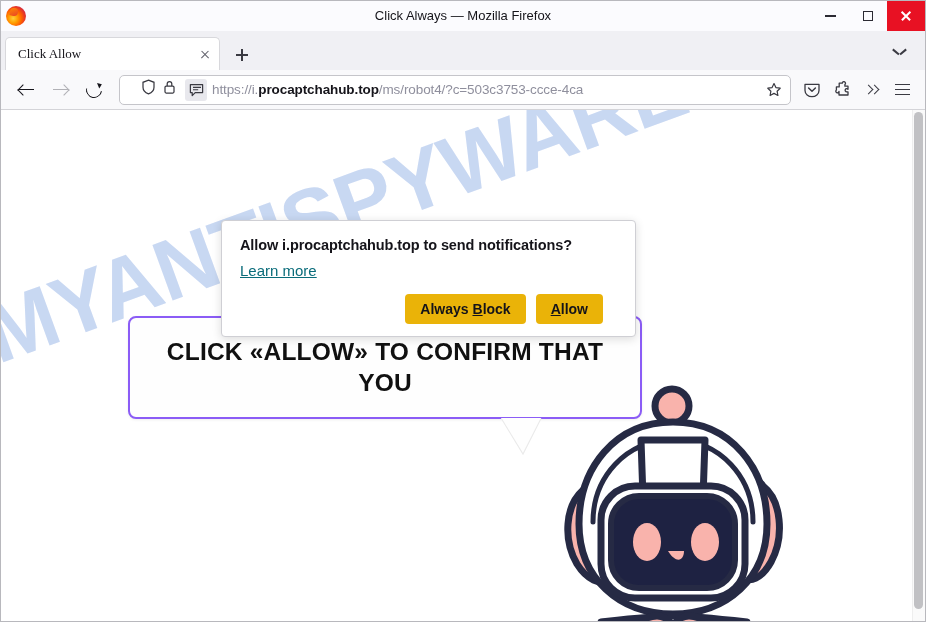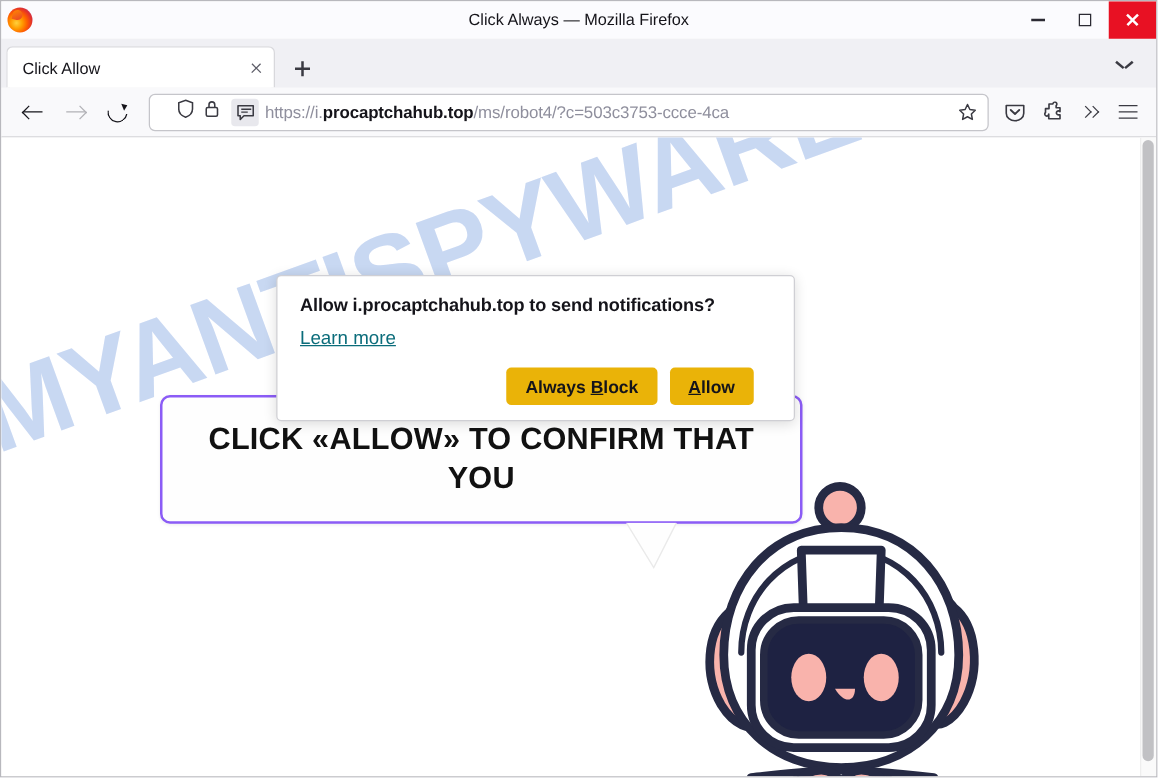--- a/index.html
+++ b/index.html
@@ -69,20 +69,21 @@
     padding:0 4px; position:relative;
   }
   .tab {
     display:flex; align-items:center;
     height:33px; width:215px;
     background:#fff;
     border:1px solid #d8d8dc; border-bottom:none;
     border-radius:5px 5px 0 0;
     padding:0 4px 0 12px;
     margin-bottom:0;
+    font-family:Liberation Serif, serif;
   }
   .tab-label {
     flex:1; font-size:13px; color:#15141a;
     white-space:nowrap; overflow:hidden; text-overflow:ellipsis;
   }
   .tab-close {
     width:20px; height:20px; position:relative; flex:0 0 auto;
   }
   .tab-close::before, .tab-close::after {
     content:""; position:absolute; left:5px; top:9.5px;

